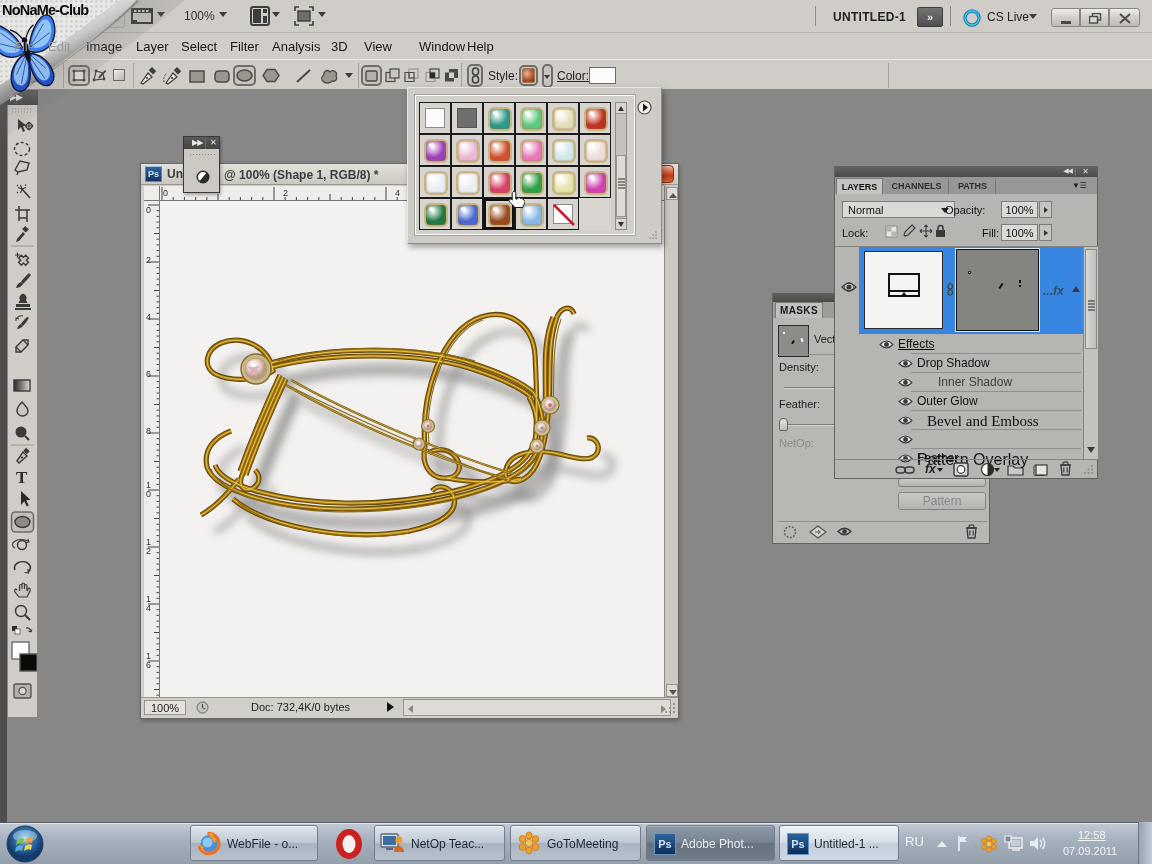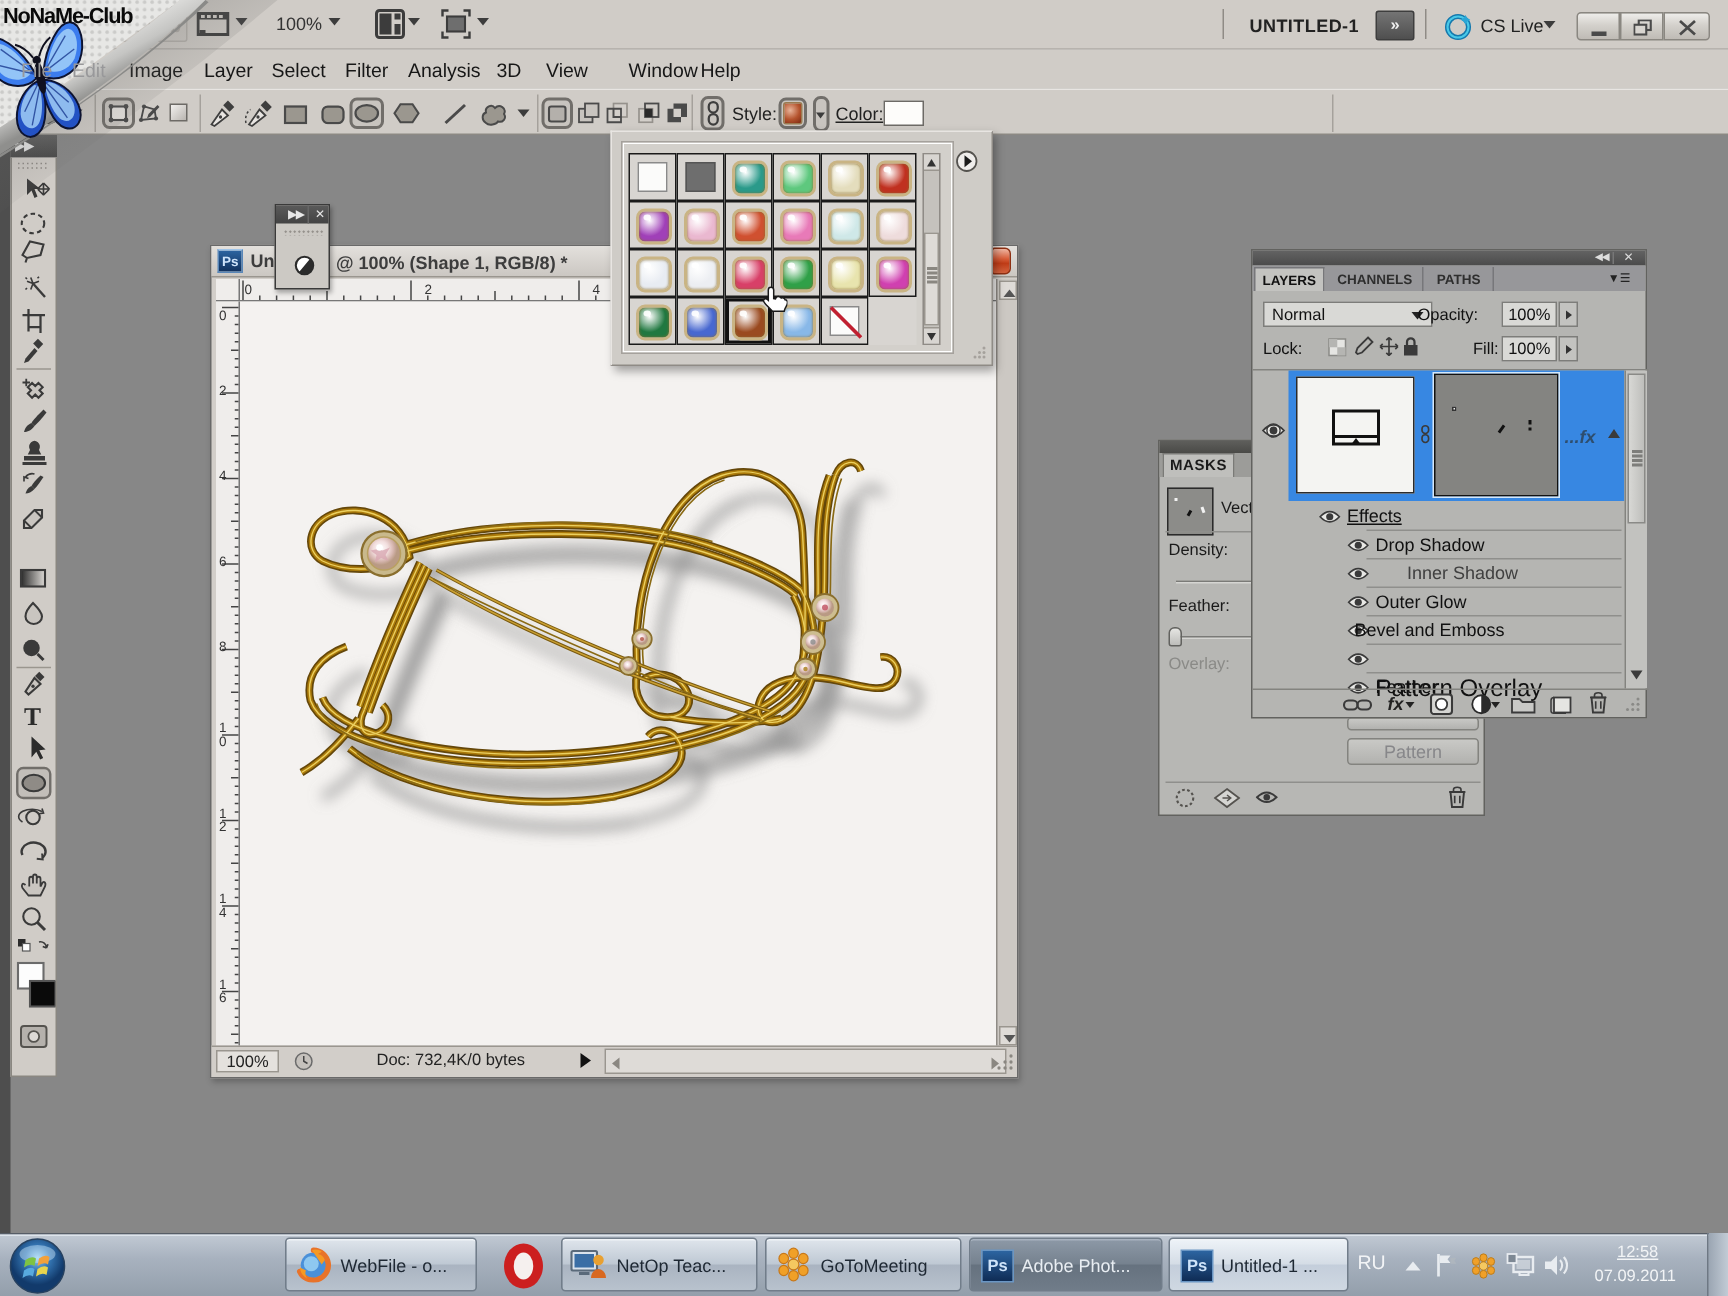--- a/index.html
+++ b/index.html
@@ -627,21 +627,21 @@
     <span class="abs" style="left:13px;top:14px;width:1.5px;height:4px;background:#111;transform:rotate(30deg);"></span>
     <span class="abs" style="left:22px;top:12px;width:1.5px;height:4px;background:#f2f2f2;transform:rotate(-20deg);"></span>
   </div>
   <span class="abs" style="left:41px;top:39px;font-size:11px;color:#1a1a1a;">Vect</span>
   <div class="abs" style="left:4px;top:60px;width:210px;height:1px;background:#8f8f8c;"></div>
   <span class="abs" style="left:6px;top:67px;font-size:11px;color:#1a1a1a;">Density:</span>
   <div class="abs" style="left:11px;top:93px;width:203px;height:2px;background:#d5d5d2;border-top:1px solid #7a7a77;"></div>
   <span class="abs" style="left:6px;top:104px;font-size:11px;color:#1a1a1a;">Feather:</span>
   <div class="abs" style="left:11px;top:130px;width:203px;height:2px;background:#d5d5d2;border-top:1px solid #7a7a77;"></div>
   <div class="abs" style="left:6px;top:124px;width:9px;height:13px;background:linear-gradient(#e5e5e2,#bdbdba);border:1px solid #62625f;border-radius:4px 4px 2px 2px;"></div>
-  <span class="abs" style="left:6px;top:143px;font-size:11px;color:#8a8a87;">Overlay:</span>
+  <span class="abs" style="left:6px;top:143px;font-size:11px;color:#8a8a87;">NetOp:</span>
   <div class="abs" style="left:125px;top:184px;width:88px;height:9px;background:linear-gradient(#c9c9c6,#b2b2af);border:1px solid #83837f;border-radius:3px;"></div>
   <div class="abs" style="left:125px;top:198px;width:88px;height:18px;background:linear-gradient(#c9c9c6,#b2b2af);border:1px solid #83837f;border-radius:3px;color:#87878a;font-size:12px;text-align:center;line-height:17px;">Pattern</div>
   <div class="abs" style="left:4px;top:227px;width:210px;height:1px;background:#8f8f8c;"></div>
   <svg class="abs" style="left:10px;top:231px" width="14" height="14" viewBox="0 0 14 14">
       <circle cx="7" cy="7" r="5.5" fill="none" stroke="#55534f" stroke-width="1.4" stroke-dasharray="1.8 1.6"></circle>
     </svg>
   <svg class="abs" style="left:36px;top:231px" width="18" height="14" viewBox="0 0 18 14">
       <path d="M9,1 L17,7 L9,13 L1,7 Z" fill="#d5d5d2" stroke="#55534f" stroke-width="1.2"></path>
       <path d="M6,7 h5 M9,5 l2.5,2 L9,9" fill="none" stroke="#55534f" stroke-width="1"></path>
     </svg>
@@ -743,21 +743,21 @@
   <svg class="abs" style="left:63px;top:229px" width="15" height="11" viewBox="0 0 16 12">
       <path d="M1,6 Q8,-1.5 15,6 Q8,13.5 1,6 Z" fill="#e8e8e5" stroke="#3a3a3a" stroke-width="1.2"></path>
       <circle cx="8" cy="6" r="2.6" fill="#3a3a3a"></circle>
     </svg>
   <span class="abs" style="left:82px;top:227px;font-size:12px;color:#111;">Outer Glow</span>
   <div class="abs" style="left:76px;top:243px;width:170px;height:1px;background:#8f8f8c;"></div>
   <svg class="abs" style="left:63px;top:248px" width="15" height="11" viewBox="0 0 16 12">
       <path d="M1,6 Q8,-1.5 15,6 Q8,13.5 1,6 Z" fill="#e8e8e5" stroke="#3a3a3a" stroke-width="1.2"></path>
       <circle cx="8" cy="6" r="2.6" fill="#3a3a3a"></circle>
     </svg>
-  <span class="abs" style="left:68px;top:246px;font-size:12px;color:#111;">Bevel and Emboss</span>
+  <span class="abs" style="left:92px;top:246px;font-size:15px;color:#111;font-family:Liberation Serif, serif;">Bevel and Emboss</span>
   <div class="abs" style="left:76px;top:262px;width:170px;height:1px;background:#8f8f8c;"></div>
   <svg class="abs" style="left:63px;top:267px" width="15" height="11" viewBox="0 0 16 12">
       <path d="M1,6 Q8,-1.5 15,6 Q8,13.5 1,6 Z" fill="#e8e8e5" stroke="#3a3a3a" stroke-width="1.2"></path>
       <circle cx="8" cy="6" r="2.6" fill="#3a3a3a"></circle>
     </svg>
   <span class="abs" style="left:82px;top:265px;font-size:16px;color:#111;margin-top:19px;">Pattern Overlay</span>
   <div class="abs" style="left:76px;top:281px;width:170px;height:1px;background:#8f8f8c;"></div>
   <svg class="abs" style="left:63px;top:286px" width="15" height="11" viewBox="0 0 16 12">
       <path d="M1,6 Q8,-1.5 15,6 Q8,13.5 1,6 Z" fill="#e8e8e5" stroke="#3a3a3a" stroke-width="1.2"></path>
       <circle cx="8" cy="6" r="2.6" fill="#3a3a3a"></circle>

